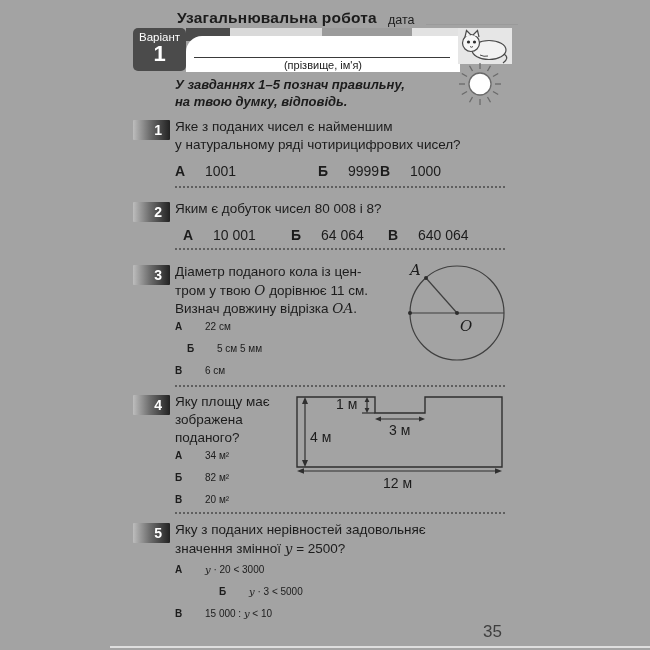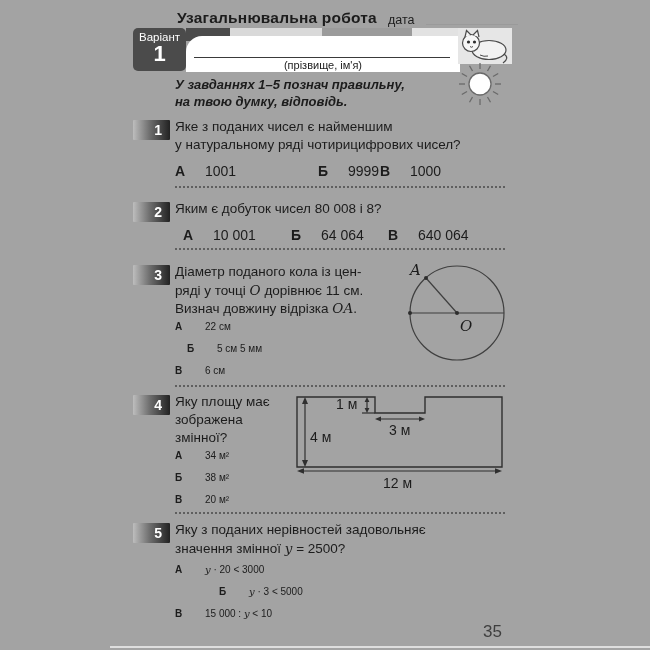--- a/index.html
+++ b/index.html
@@ -117,21 +117,21 @@
       <span class="opt-col" style="left:0;"><span class="opt-letter">А</span><span>10 001</span></span>
       <span class="opt-col" style="left:108px;"><span class="opt-letter">Б</span><span>64 064</span></span>
       <span class="opt-col" style="left:205px;"><span class="opt-letter">В</span><span>640 064</span></span>
     </div>
   </div>
   <div class="abs dotted" style="top:248px;"></div>
 
   <div>
     <div class="abs q-badge" style="left:133px;top:265px;">3</div>
     <div class="abs q-line" style="left:175px;top:263px;">Діаметр поданого кола із цен-</div>
-    <div class="abs q-line" style="left:175px;top:281px;"><span>ряді у точці </span><span class="mvar">O</span><span> дорівнює 11 см.</span></div>
+    <div class="abs q-line" style="left:175px;top:281px;"><span>тром у твою </span><span class="mvar">O</span><span> дорівнює 11 см.</span></div>
     <div class="abs q-line" style="left:175px;top:299px;"><span>Визнач довжину відрізка </span><span class="mvar">OA</span><span>.</span></div>
 
     <div class="abs opt-row" style="left:175px;top:321px;"><span class="opt-letter">А</span><span>22 см</span></div>
     <div class="abs opt-row" style="left:175px;top:343px;padding-left:12px;"><span class="opt-letter">Б</span><span>5 см 5 мм</span></div>
     <div class="abs opt-row" style="left:175px;top:365px;"><span class="opt-letter">В</span><span>6 см</span></div>
 
     <svg class="abs" style="left:405px;top:258px;" width="110" height="110" viewBox="0 0 110 110">
       <circle cx="52" cy="55" r="47" fill="none" stroke="#3f3f3f" stroke-width="1.2"></circle>
       <line x1="5" y1="55" x2="99" y2="55" stroke="#3f3f3f" stroke-width="1.2"></line>
       <line x1="52" y1="55" x2="21" y2="20" stroke="#3f3f3f" stroke-width="1.2"></line>
@@ -141,24 +141,24 @@
       <text x="5" y="17" class="svgvar" font-size="15" fill="#1c1c1c">A</text>
       <text x="55" y="73" class="svgvar" font-size="15" fill="#1c1c1c">O</text>
     </svg>
   </div>
   <div class="abs dotted" style="top:385px;"></div>
 
   <div>
     <div class="abs q-badge" style="left:133px;top:395px;">4</div>
     <div class="abs q-line" style="left:175px;top:393px;">Яку площу має</div>
     <div class="abs q-line" style="left:175px;top:411px;">зображена</div>
-    <div class="abs q-line" style="left:175px;top:429px;">змінної?</div>
+    <div class="abs q-line" style="left:175px;top:429px;">поданого?</div>
 
     <div class="abs opt-row" style="left:175px;top:450px;"><span class="opt-letter">А</span><span>34 м²</span></div>
-    <div class="abs opt-row" style="left:175px;top:472px;"><span class="opt-letter">Б</span><span>38 м²</span></div>
+    <div class="abs opt-row" style="left:175px;top:472px;"><span class="opt-letter">Б</span><span>82 м²</span></div>
     <div class="abs opt-row" style="left:175px;top:494px;"><span class="opt-letter">В</span><span>20 м²</span></div>
 
     <svg class="abs" style="left:290px;top:390px;" width="230" height="105" viewBox="0 0 230 105">
       <path d="M7,7 L85,7 L85,23 L135,23 L135,7 L212,7 L212,77 L7,77 Z" fill="none" stroke="#2f2f2f" stroke-width="1.4"></path>
 
       <line x1="15" y1="10" x2="15" y2="74" stroke="#2f2f2f" stroke-width="1.2"></line>
       <polygon points="15,7 12,14 18,14" fill="#2f2f2f"></polygon>
       <polygon points="15,77 12,70 18,70" fill="#2f2f2f"></polygon>
       <text x="20" y="52" class="svgtext" font-size="14" fill="#1c1c1c">4 м</text>
 

